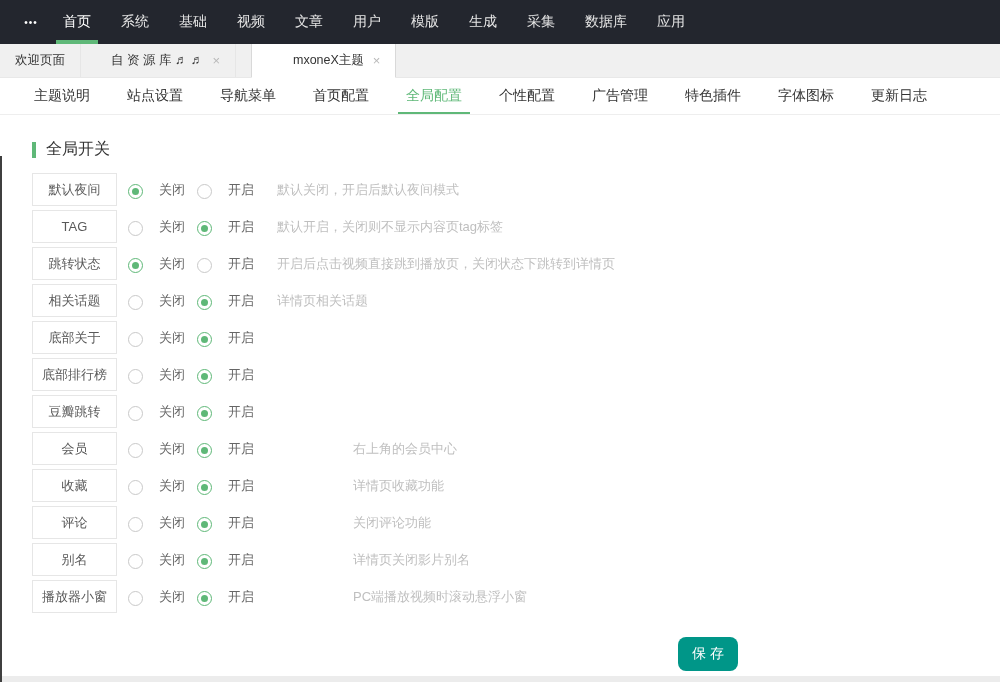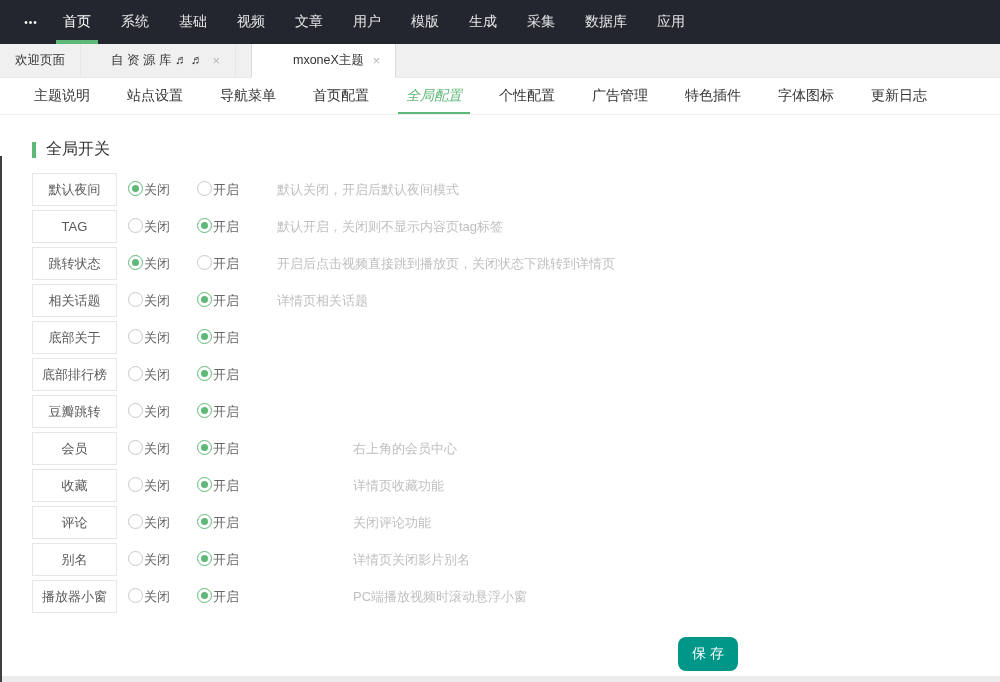--- a/index.html
+++ b/index.html
@@ -57,40 +57,40 @@
     background:#3f3f3f;z-index:5;
   }
   .theme-tabs{
     height:37px;display:flex;align-items:stretch;
     padding-left:24px;border-bottom:1px solid #eee;
   }
   .ttab{
     display:flex;align-items:center;margin-right:17px;padding:0 10px;
     font-size:14px;color:#333;cursor:pointer;position:relative;
   }
-  .ttab.active{color:var(--accent);font-style:italic;}
+  .ttab.active{color:var(--accent);}
   .ttab.active::after{
     content:"";position:absolute;left:2px;right:2px;bottom:0;height:2px;
     background:var(--accent);
   }
 
   .panel{padding:24px 0 0 32px;}
   .section-head{display:flex;align-items:center;margin-bottom:13px;}
   .section-bar{width:4px;height:16px;background:var(--accent);margin-right:10px;}
   .section-title{font-size:16px;color:#333;}
 
   
   .switch-row{display:flex;align-items:center;height:33px;margin-bottom:4px;}
   .row-label{
     width:85px;height:33px;border:1px solid #e6e6e6;background:#fff;
     display:flex;align-items:center;justify-content:center;
     font-size:13px;color:#595959;margin-right:11px;flex:none;
   }
   .radio-item{
-    width:69px;display:flex;align-items:flex-start;gap:1px;flex:none;cursor:pointer;
+    width:69px;display:flex;align-items:flex-end;gap:16px;flex:none;cursor:pointer;
   }
   .radio-circle{
     width:15px;height:15px;border-radius:50%;border:1px solid #c9c9c9;
     background:#fff;display:flex;align-items:center;justify-content:center;flex:none;
   }
   .radio-item.checked .radio-circle{border-color:var(--accent);}
   .radio-dot{width:7px;height:7px;border-radius:50%;background:transparent;}
   .radio-item.checked .radio-dot{background:var(--accent);}
   .radio-label{font-size:13px;color:#666;}
   .row-desc{font-size:13px;color:#bfbfbf;margin-left:11px;white-space:nowrap;}

